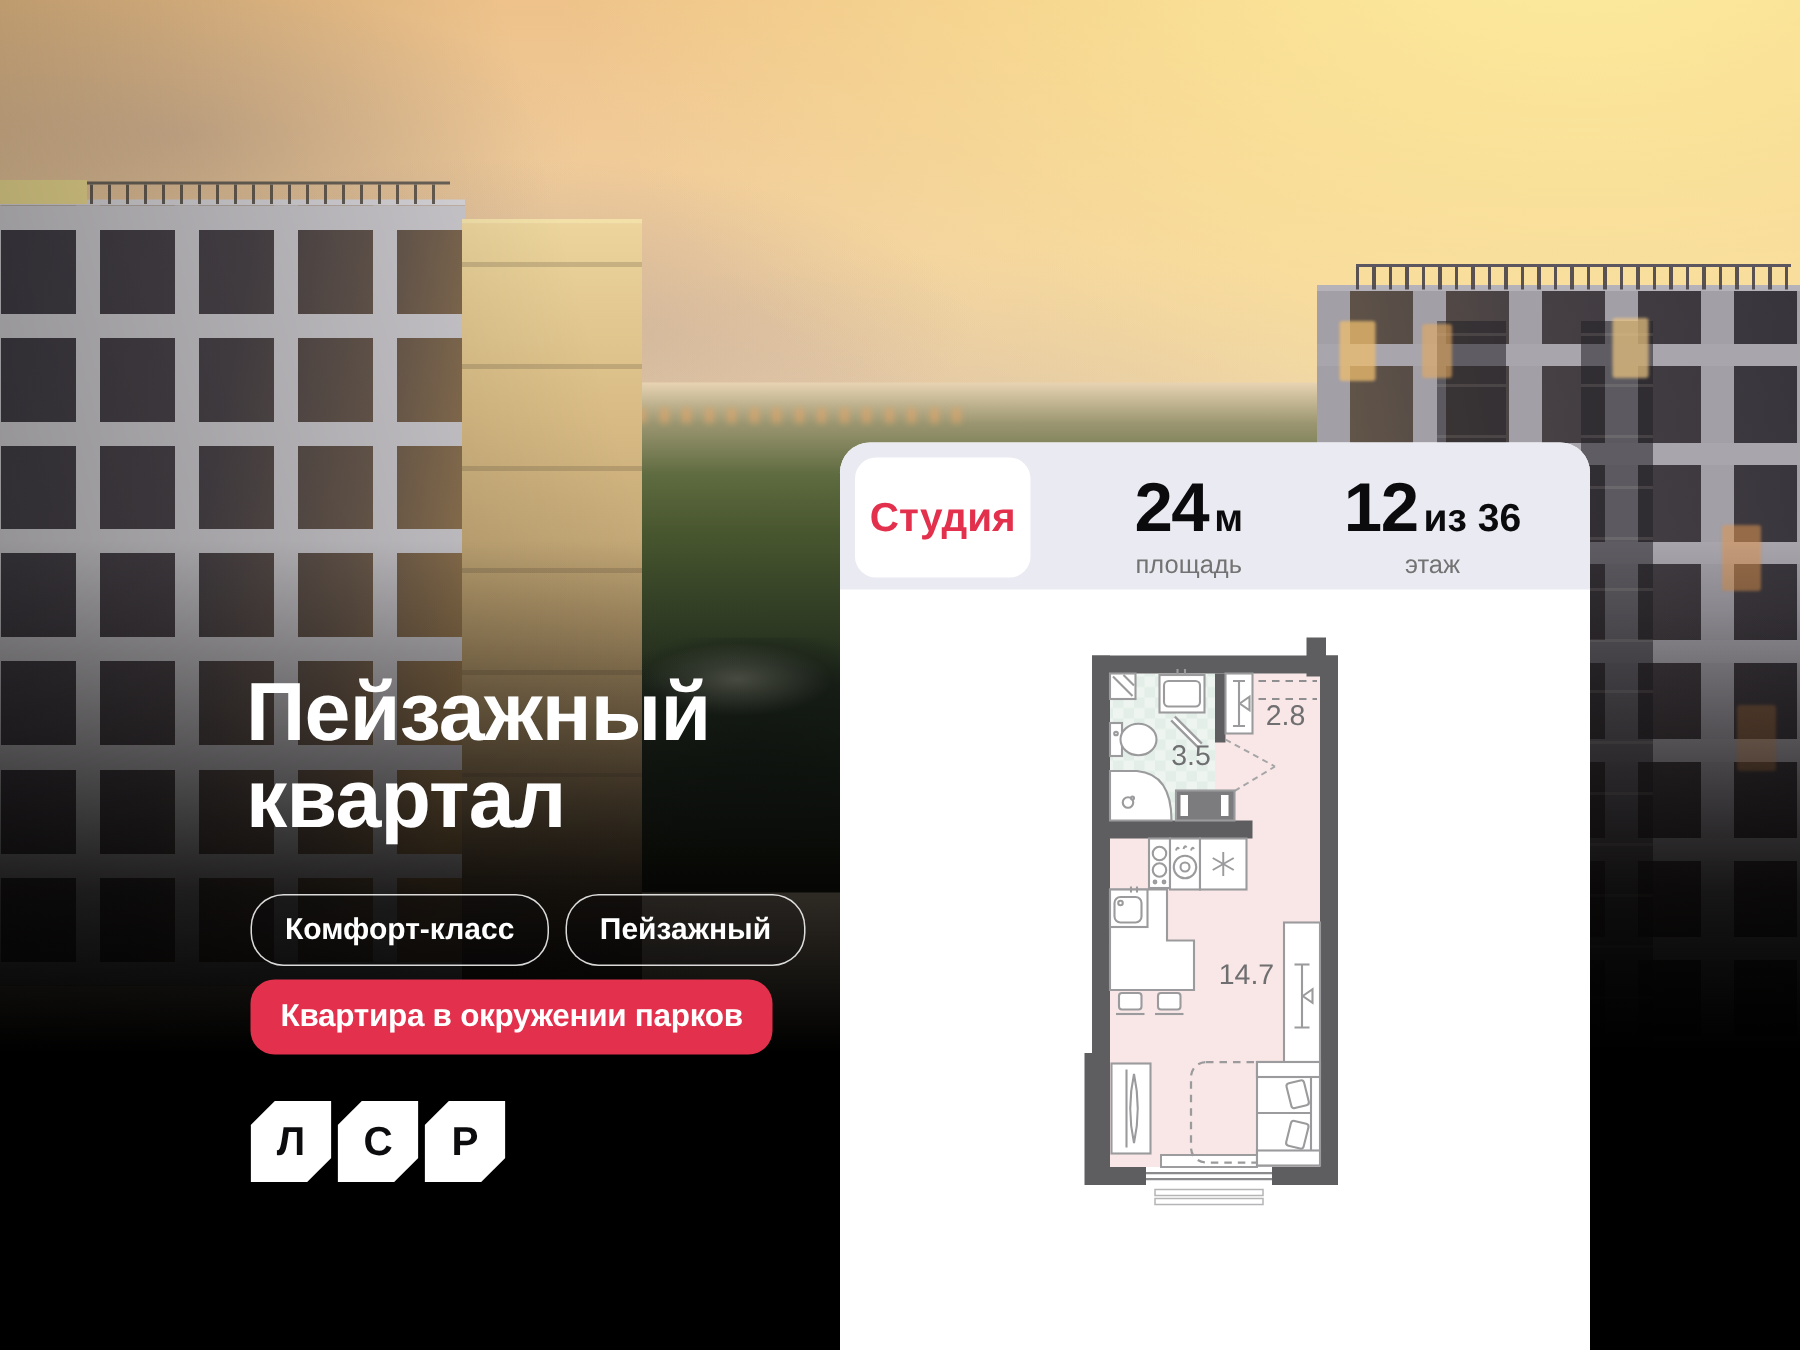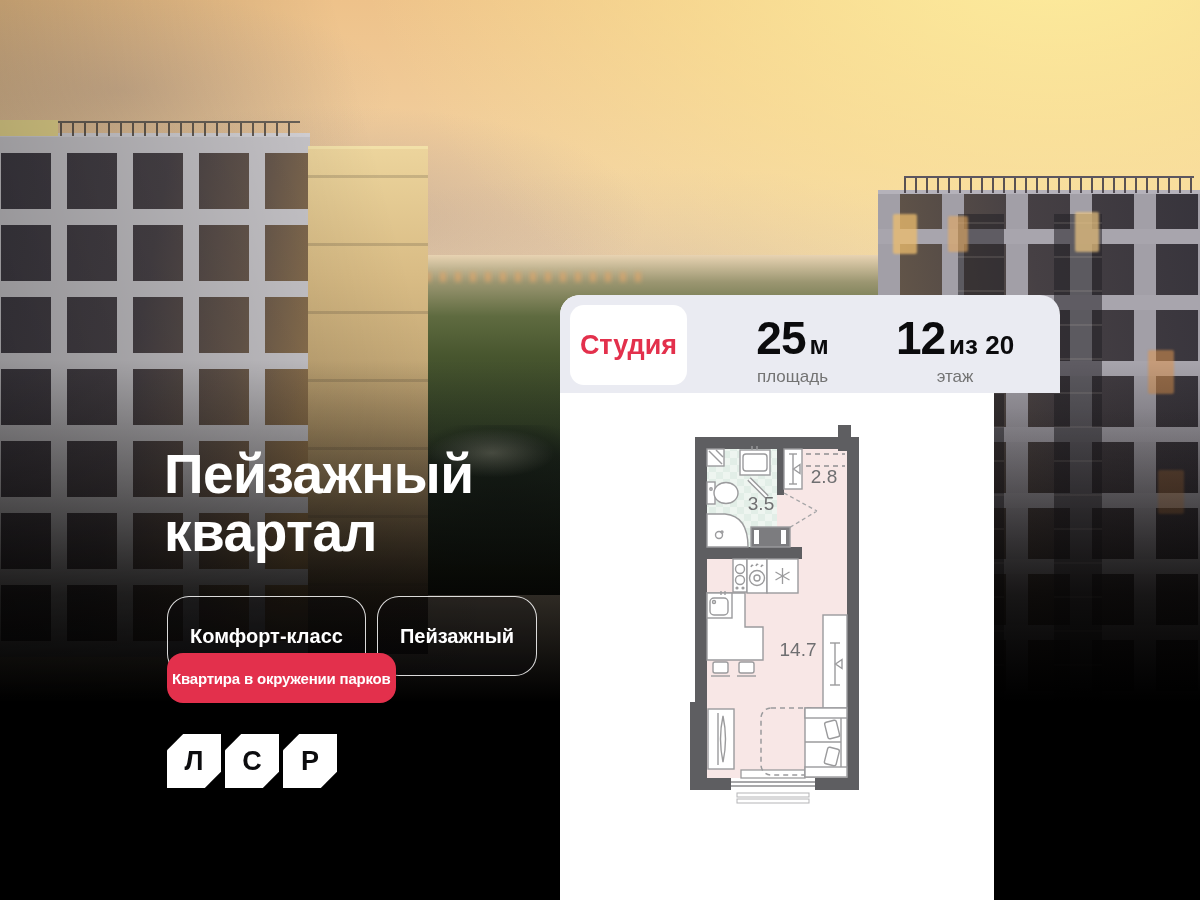--- a/index.html
+++ b/index.html
@@ -60,33 +60,33 @@
   .vignette{position:absolute;inset:0;
     background:
       linear-gradient(75deg, rgba(0,0,0,0.35), transparent 40%),
       linear-gradient(180deg, rgba(0,0,0,0) 40%, rgba(5,3,2,0.45) 55%, rgba(3,2,1,0.82) 66%, #000 78%);}
 
   
   .hero{position:absolute;left:0;top:0;width:560px;height:900px;z-index:4;}
   .hero-title{position:absolute;left:164px;top:445px;width:380px;color:#fff;
     font-size:55px;line-height:58px;font-weight:700;letter-spacing:-0.5px;}
   .badge-row{position:absolute;left:167px;top:596px;display:flex;gap:11px;}
-  .badge{height:46px;display:inline-flex;align-items:center;padding:16px 22px;
+  .badge{height:46px;display:inline-flex;align-items:center;padding:0 22px;
     border:1.5px solid rgba(255,255,255,0.85);border-radius:22px;color:#fff;
     font-size:20px;font-weight:600;background:rgba(12,12,14,0.18);white-space:nowrap;}
   .badge-accent{position:absolute;left:167px;top:653px;height:50px;display:inline-flex;
-    align-items:center;padding:0 5px;border-radius:16px;background:var(--accent,#E3304C);
-    color:#fff;font-size:15px;font-weight:600;white-space:nowrap;letter-spacing:-0.2px;}
+    align-items:center;padding:0 20px;border-radius:16px;background:var(--accent,#E3304C);
+    color:#fff;font-size:21px;font-weight:600;white-space:nowrap;letter-spacing:-0.2px;}
   .logo{position:absolute;left:167px;top:734px;display:flex;gap:4px;}
   .logo-tile{width:54px;height:54px;background:#fff;display:flex;align-items:center;justify-content:center;
     clip-path:polygon(0 30%, 30% 0, 100% 0, 100% 70%, 70% 100%, 0 100%);
     color:#0c0c0e;font-size:27px;font-weight:700;}
 
   
-  .card{position:absolute;left:560px;top:295px;width:434px;height:605px;background:#fff;
+  .card{position:absolute;left:560px;top:295px;width:500px;height:605px;background:#fff;
     border-radius:20px 20px 0 0;z-index:6;}
   .card-header{position:relative;width:500px;height:98px;background:var(--header-bg,#EAEBF2);
     border-radius:20px 20px 0 0;}
   .type-chip{position:absolute;left:10px;top:10px;width:117px;height:80px;background:#fff;
     border-radius:14px;display:flex;align-items:center;justify-content:center;}
   .type-chip span{color:var(--accent,#E3304C);font-size:27px;font-weight:700;}
   .stat{position:absolute;top:20px;text-align:center;}
   .stat.s1{left:160px;width:145px;}
   .stat.s2{left:322px;width:146px;}
   .stat-value{display:flex;align-items:baseline;justify-content:center;color:#0b0b0d;}
@@ -138,29 +138,29 @@
     </div>
   </div>
 
   <div class="card">
     <div class="card-header">
       <div class="type-chip">
         <span>Студия</span>
       </div>
       <div class="stat s1">
         <div class="stat-value">
-          <span class="big">25</span>
+          <span class="big">24</span>
           <span class="suffix">м</span>
         </div>
         <div class="stat-label">площадь</div>
       </div>
       <div class="stat s2">
         <div class="stat-value">
           <span class="big">12</span>
-          <span class="suffix">из 20</span>
+          <span class="suffix">из 36</span>
         </div>
         <div class="stat-label">этаж</div>
       </div>
     </div>
 
     <svg class="plan-svg" viewBox="-6 -14 176 384" width="176" height="384">
       <defs>
         <pattern id="checker" width="14" height="14" patternUnits="userSpaceOnUse">
           <rect width="14" height="14" fill="#eef5f0"></rect>
           <rect width="7" height="7" fill="#e2eee7"></rect>

